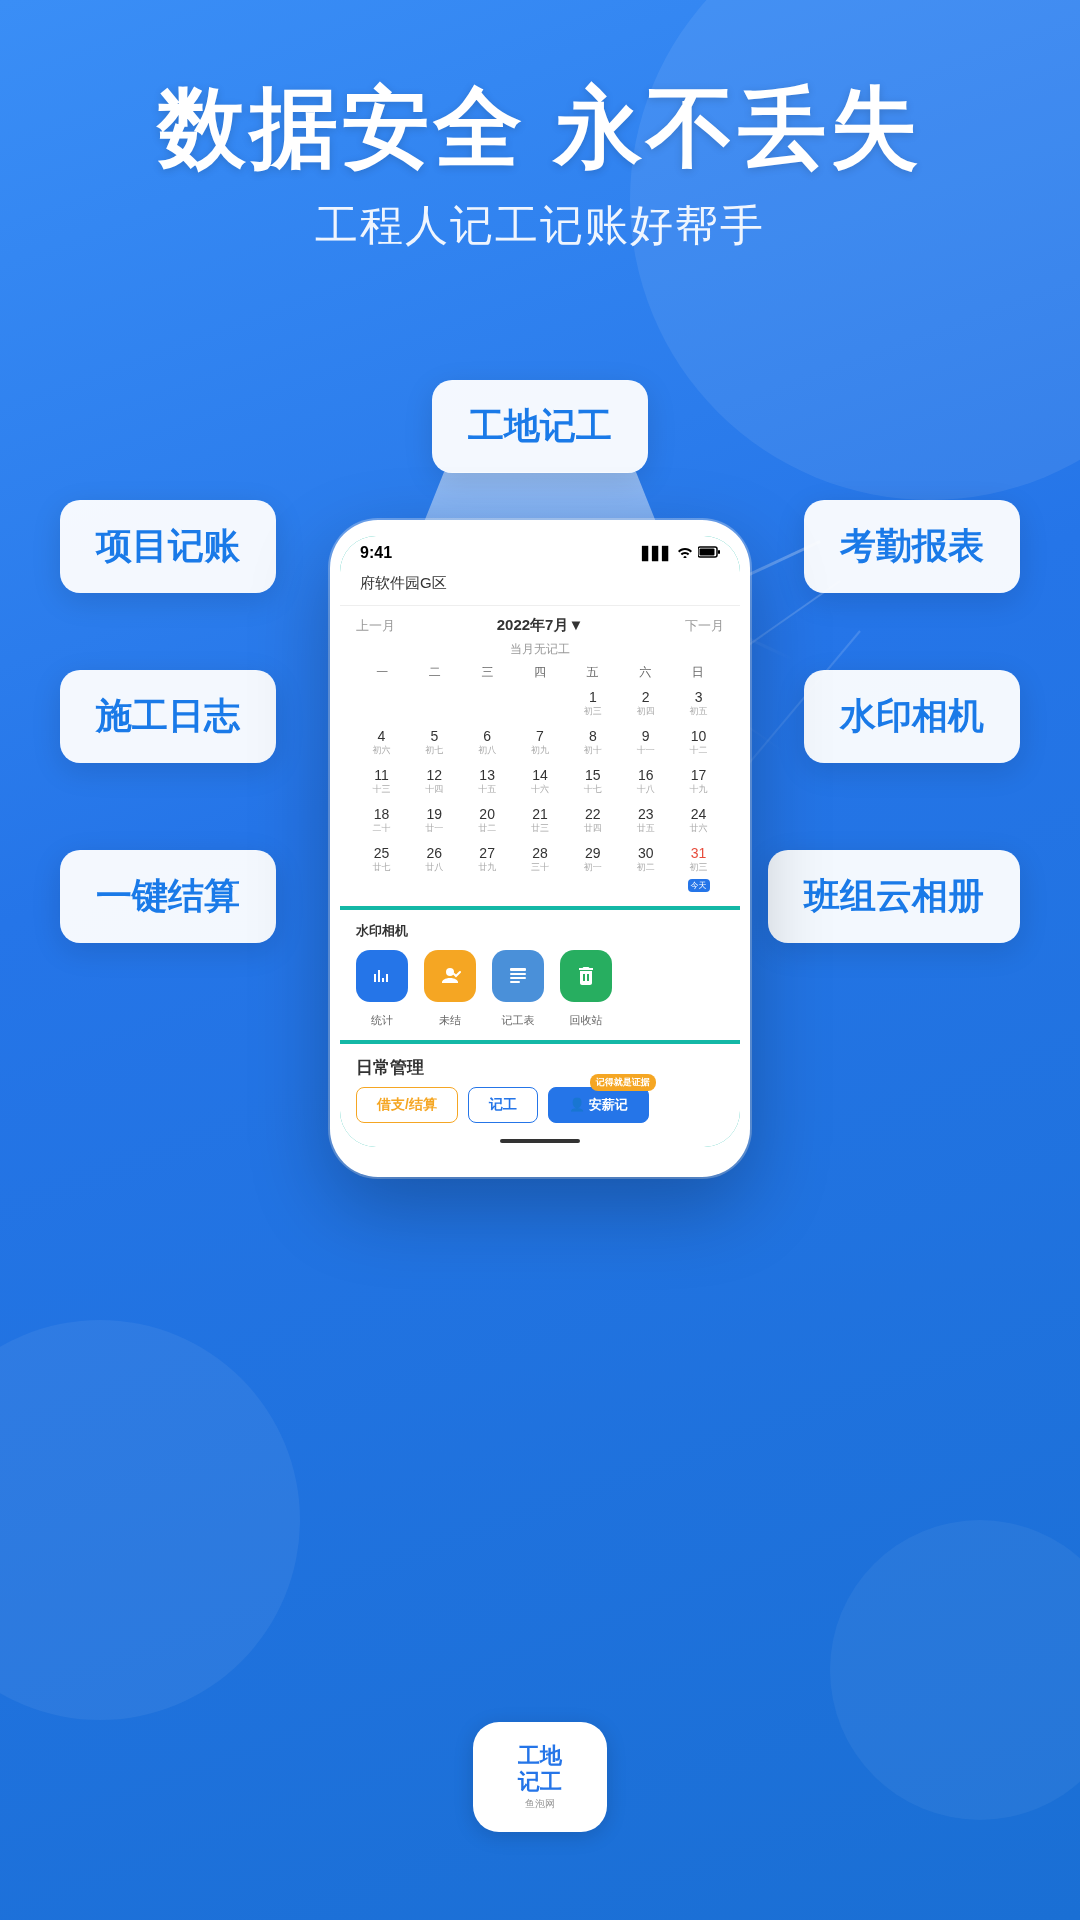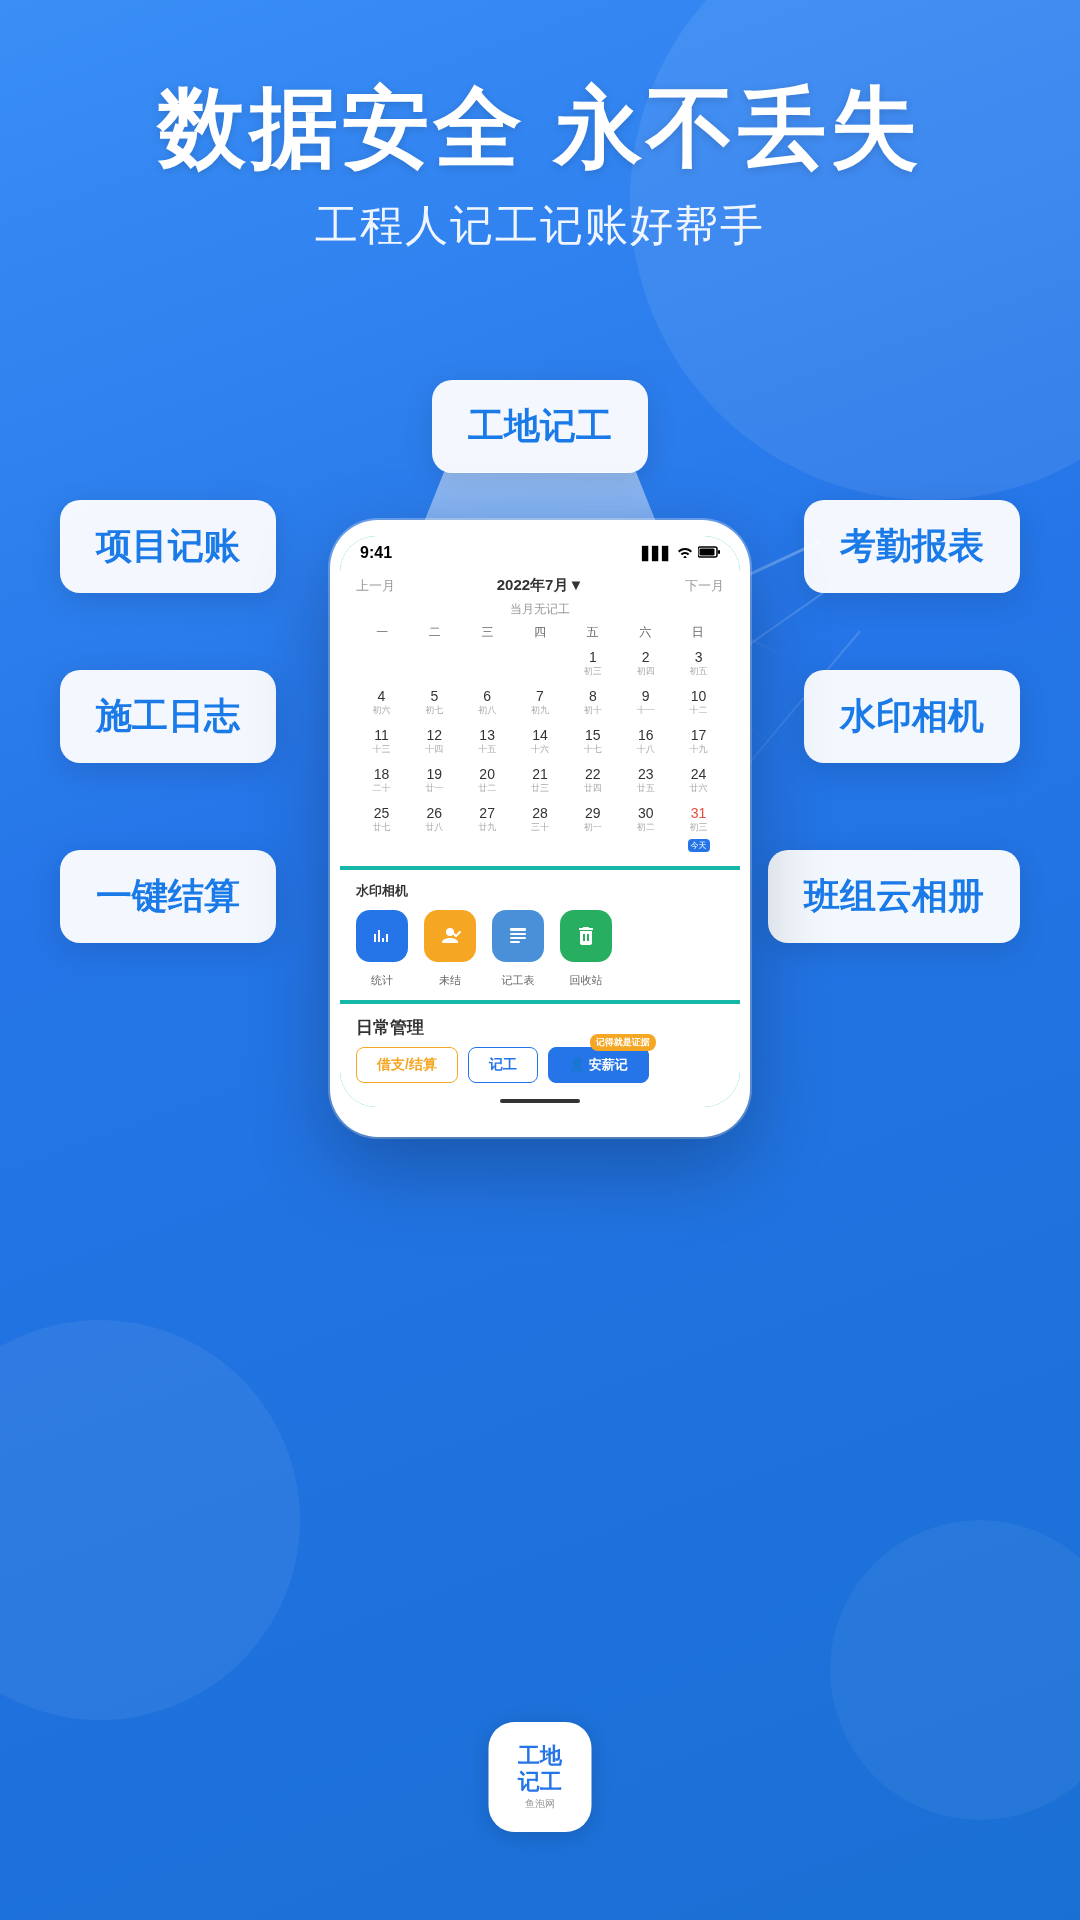--- a/index.html
+++ b/index.html
@@ -357,21 +357,21 @@
     
     .app-icon-section {
       position: absolute;
       bottom: 80px;
       left: 50%;
       transform: translateX(-50%);
       text-align: center;
       z-index: 30;
     }
     .app-icon-box {
-      width: 103px; height: 110px;
+      width: 134px; height: 110px;
       background: white;
       border-radius: 26px;
       display: flex;
       flex-direction: column;
       align-items: center;
       justify-content: center;
       margin: 0 auto 8px;
       box-shadow: 0 4px 20px rgba(0,0,0,0.15);
     }
     .app-icon-text-cn {
@@ -519,20 +519,23 @@
           <span>
             <svg width="22" height="12" viewBox="0 0 22 12">
                 <rect x="0" y="1" width="19" height="10" rx="2" ry="2" fill="none" stroke="#000" stroke-width="1.5"></rect>
                 <rect x="1.5" y="2.5" width="15" height="7" rx="1" fill="#000"></rect>
                 <rect x="20" y="4" width="2" height="4" rx="1" fill="#000"></rect>
               </svg>
           </span>
         </div>
       </div>
 
+      <div class="phone-header">
+        <div class="phone-location">府软件园G区</div>
+      </div>
 
       <div class="calendar-section">
         <div class="calendar-nav">
           <span>上一月</span>
           <span class="calendar-month">2022年7月▼</span>
           <span>下一月</span>
         </div>
         <div class="calendar-no-record">当月无记工</div>
         <div class="calendar-grid">
           <div class="cal-weekdays">

